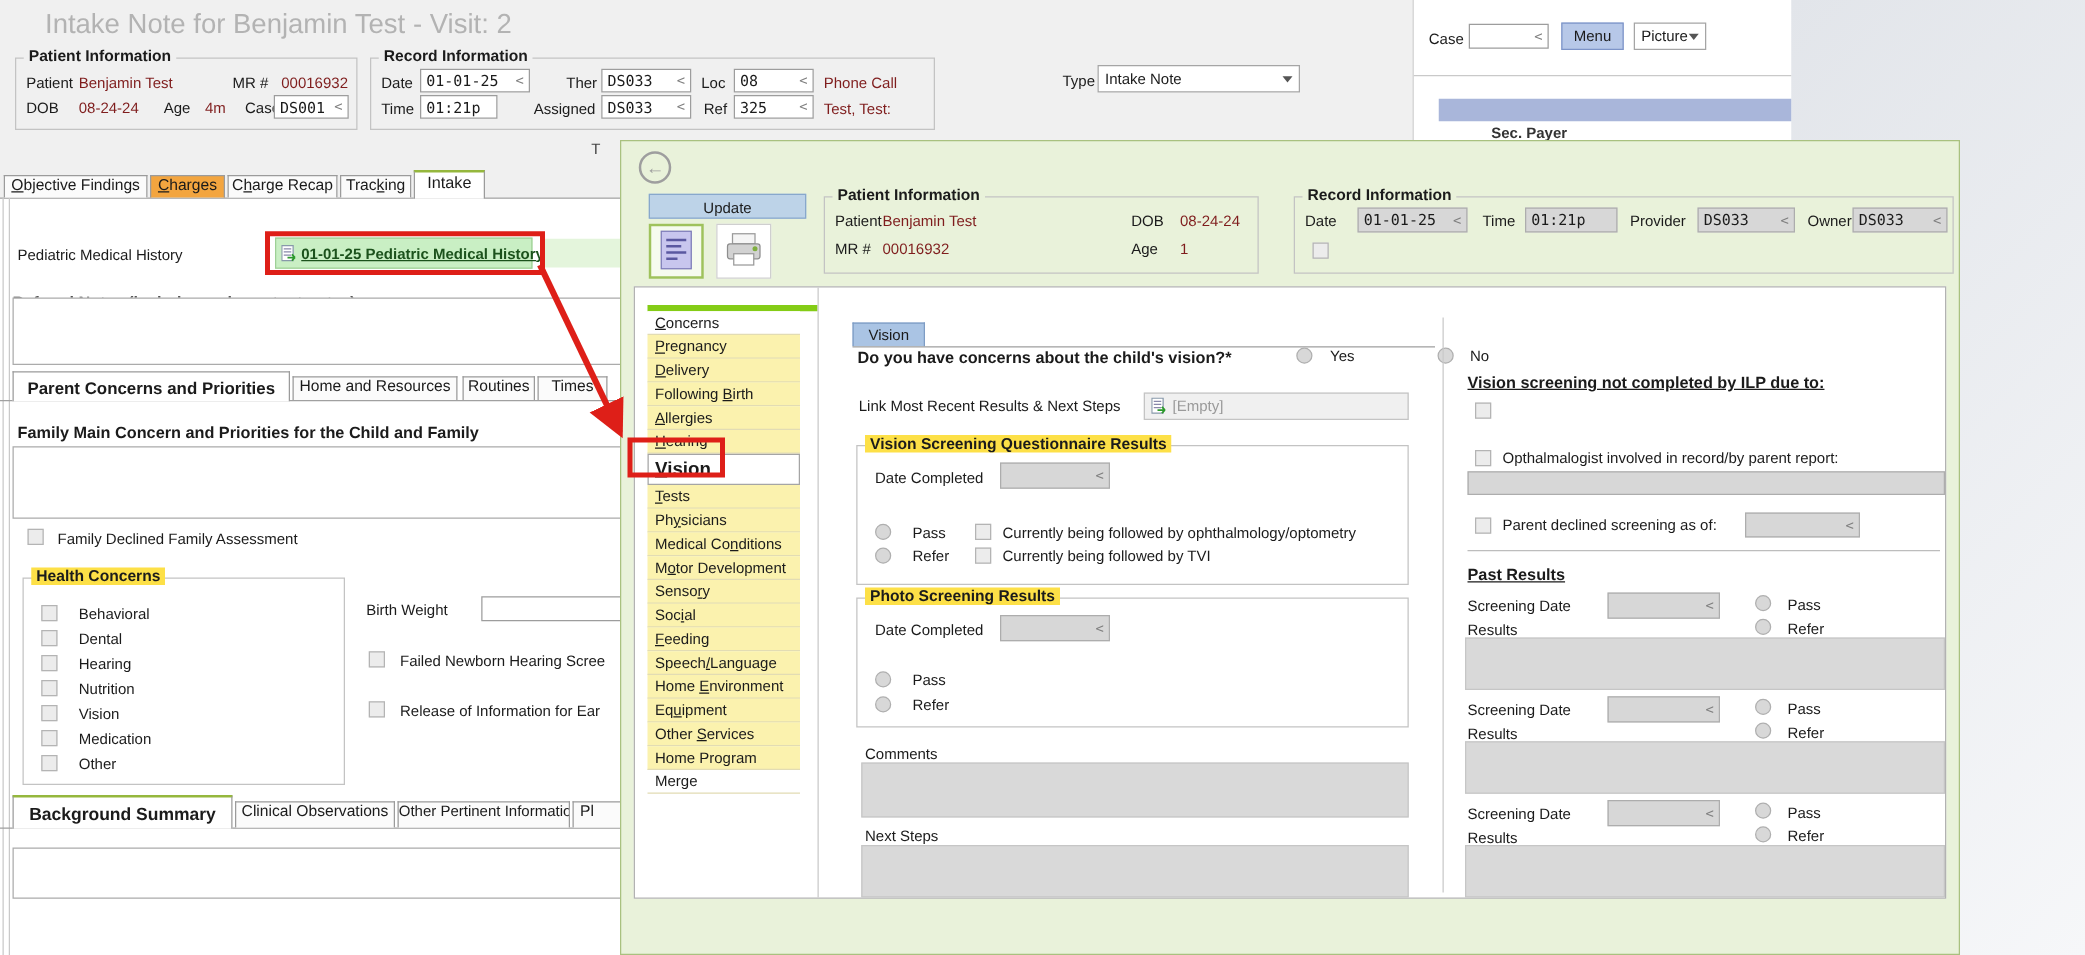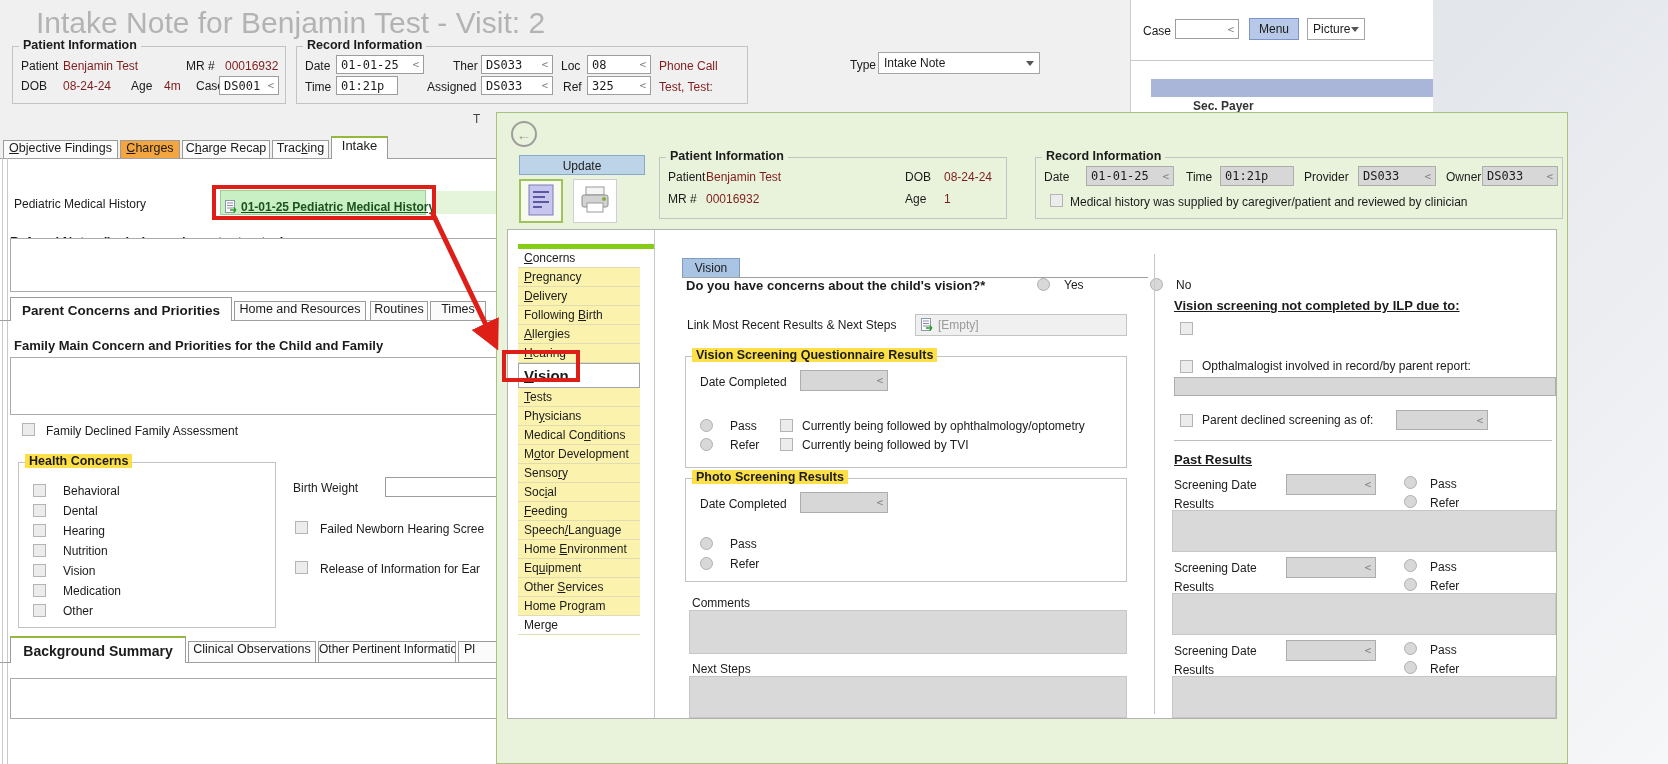--- a/index.html
+++ b/index.html
@@ -2,21 +2,21 @@
 <html><head>
 <meta charset="utf-8">
 <style>
   html,body{margin:0;padding:0}
   body{width:1668px;height:764px;position:relative;overflow:hidden;background:#f0f0f0;
        font-family:"Liberation Sans",sans-serif;font-size:12px;color:#1b1b1b}
   .abs{position:absolute}
   .tx{position:absolute;white-space:nowrap}
   .b{font-weight:bold}
   .blue{color:#7f1d1d}
-  .ttl{font-size:30px;color:#b3b3b3;white-space:nowrap}
+  .ttl{font-size:22px;color:#b3b3b3;white-space:nowrap}
   .gb{position:absolute;border:1px solid #c3c3c3}
   .lg{position:absolute;top:-9px;left:6px;padding:0 4px;font-weight:bold;font-size:12.5px;white-space:nowrap}
   .on-gray>.lg{background:#f0f0f0}
   .on-green>.lg{background:#e9f2da}
   .on-white>.lg{background:#fde047}
   .fld{position:absolute;display:flex;align-items:center;background:#fff;border:1px solid #9d9d9d;
        font-family:"DejaVu Sans Mono",monospace;font-size:12px;padding:0 4px;box-sizing:border-box}
   .fld.gray{background:#d7d7d7;border-color:#adadad}
   .chev{margin-left:auto;color:#7f7f7f;font-size:11px;font-family:"DejaVu Sans Mono",monospace}
   .cbx{position:absolute;width:13px;height:13px;background:#ececec;border:1px solid #b4b4b4;box-sizing:border-box}
@@ -34,21 +34,21 @@
   .sbi.sel{background:#fff;font-weight:bold;font-size:15px;padding-top:3px}
   .redbox{position:absolute;border:4px solid #de1f18;z-index:60;box-sizing:border-box}
   .vline{position:absolute;width:1px;background:#c9c9c9}
   .hline{position:absolute;height:1px;background:#c9c9c9}
   .btn{position:absolute;box-sizing:border-box;text-align:center;border:1px solid #7d94c8;background:#b7c8e8;
        font-size:12px;padding-top:3px}
   .sel{position:absolute;background:#fff;border:1px solid #a5a5a5;box-sizing:border-box;font-size:12px;
        padding:3px 34px 0 5px;overflow:hidden;white-space:nowrap}
   .caret{position:absolute;right:5px;top:8px;width:0;height:0;border-left:4px solid transparent;
          border-right:4px solid transparent;border-top:5px solid #555}
-  .chip{position:absolute;background:#c9efc4;border:1px solid #9ed096;display:flex;align-items:flex-end;
+  .chip{position:absolute;background:#c9efc4;border:1px solid #9ed096;display:flex;align-items:center;
         padding:0 4px;box-sizing:border-box}
   .greenlink{color:#1c521c;font-weight:bold;text-decoration:underline;font-size:12px;white-space:nowrap}
   .backbtn{position:absolute;width:26px;height:26px;border:2px solid #9e9e9e;border-radius:50%;color:#9e9e9e;
            text-align:center;line-height:23px;font-size:15px;box-sizing:border-box;background:transparent}
   .iconbtn{position:absolute;width:44px;height:44px;box-sizing:border-box;display:flex;align-items:center;
            justify-content:center;background:#fff;border:1px solid #cfcfcf}
   .iconbtn.selgreen{background:#f6fbee;border:2px solid #9fc25c}
   .wrap{white-space:normal;line-height:15px}
   u{text-decoration:underline}
   #mhwin{position:absolute;left:496px;top:112px;width:1072px;height:652px;background:#e9f2da;
@@ -265,21 +265,20 @@
     <div class="fld gray" style="left:322px;top:8px;width:78px;height:20px">
       <span>DS033</span>
         <span class="chev">&lt;</span>
     </div>
     <div class="tx" style="left:410px;top:12px">Owner</div>
     <div class="fld gray" style="left:446px;top:8px;width:76px;height:20px">
       <span>DS033</span>
         <span class="chev">&lt;</span>
     </div>
     <div class="cbx" style="left:14px;top:36px"></div>
-    <div class="tx" style="left:34px;top:37px">Medical history was supplied by caregiver/patient and reviewed by clinician</div>
   </div>
 
   <div id="mhpanel">
 
     <div class="abs" style="left:10px;top:14px;width:136px;height:386px;border-top:5px solid #84cc16">
       <div class="sbi white" style="top:0;height:19px"><u>C</u>oncerns</div>
       <div class="sbi" style="top:19px;height:19px"><u>P</u>regnancy</div>
       <div class="sbi" style="top:38px;height:19px"><u>D</u>elivery</div>
       <div class="sbi" style="top:57px;height:19px">Following <u>B</u>irth</div>
       <div class="sbi" style="top:76px;height:19px"><u>A</u>llergies</div>

